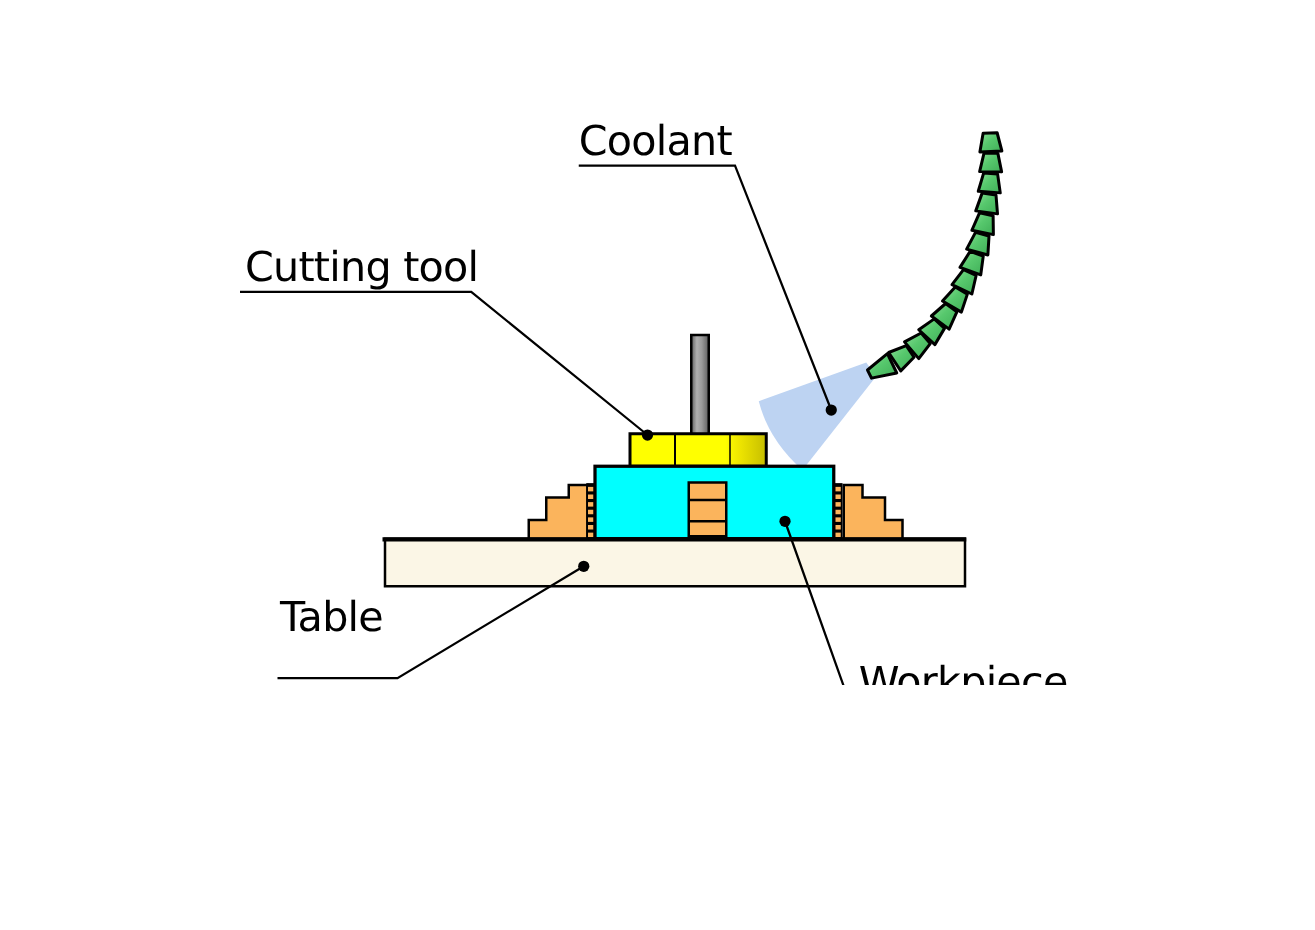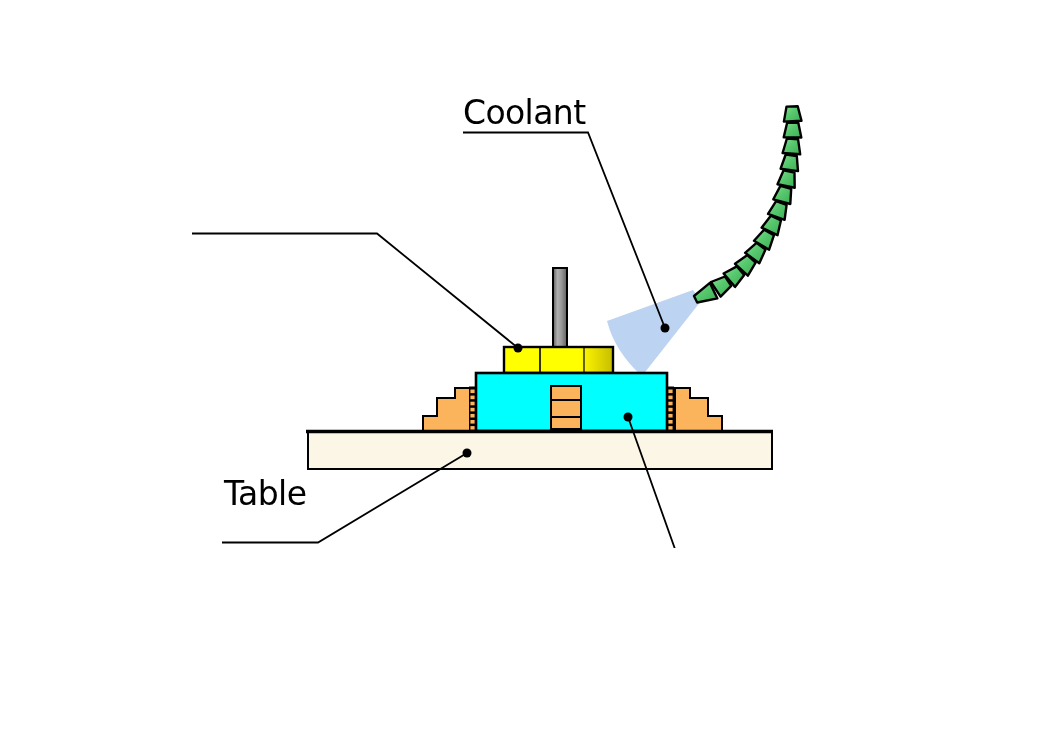--- a/index.html
+++ b/index.html
@@ -123,14 +123,16 @@
     </g>
     <g style="fill:var(--line-black)">
       <circle cx="665" cy="328" r="4.5"></circle>
       <circle cx="518" cy="348" r="4.5"></circle>
       <circle cx="467" cy="453" r="4.5"></circle>
       <circle cx="628" cy="417" r="4.5"></circle>
     </g>
   </svg>
 
   <div id="label-coolant" class="diagram-label">Coolant</div>
+  <div id="label-cutting-tool" class="diagram-label">Cutting tool</div>
   <div id="label-table" class="diagram-label">Table</div>
+  <div id="label-workpiece" class="diagram-label">Workpiece</div>
 </div>
 
 </body></html>

